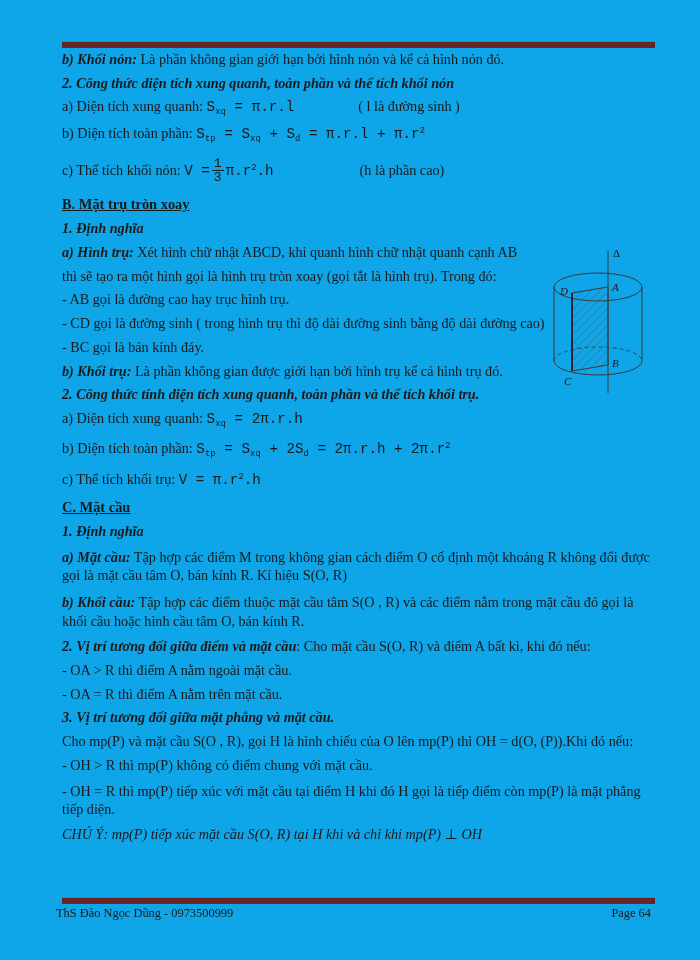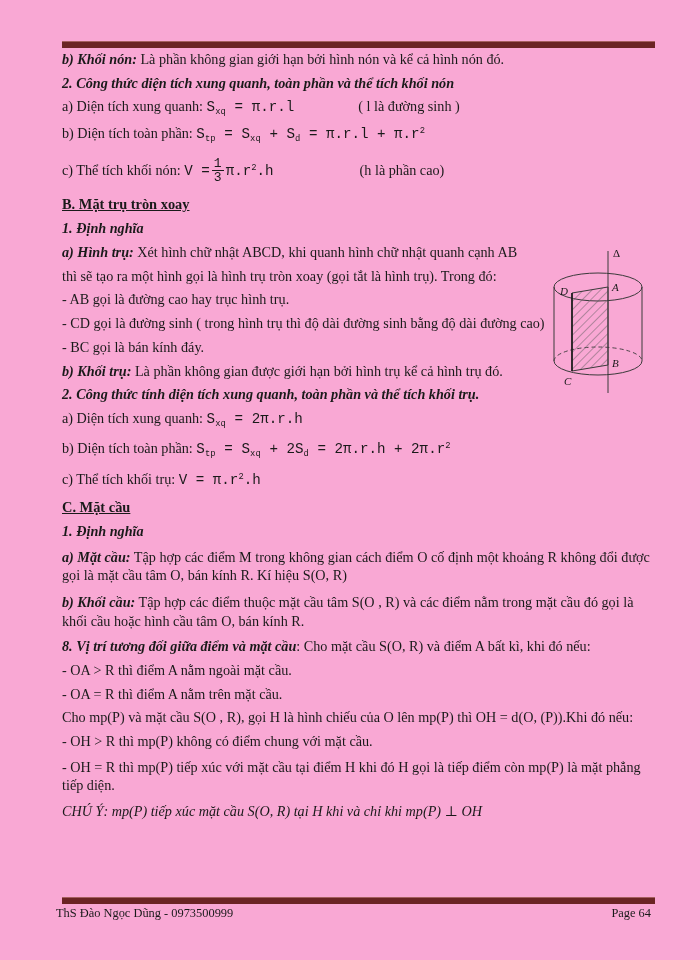--- a/index.html
+++ b/index.html
@@ -14,21 +14,21 @@
     font-family: "Liberation Serif", "DejaVu Serif", serif;
     color: #1a1a1a;
     overflow: hidden;
   }
 
   .page {
     position: absolute;
     left: 0; top: 0;
     width: 700px;
     height: 960px;
-    background: #f9a8d4;
+    background: #0ea5e9;
   }
 
   
   .rule {
     position: absolute;
     left: 62px;
     width: 593px;
     height: 7px;
     background: #6b2424;
     border-top: 1px solid #a55f5f;
@@ -232,32 +232,35 @@
 
     <p class="line wrap">
       <span class="bi">a) Mặt cầu:</span><span> Tập hợp các điểm M trong không gian cách điểm O cố định một khoảng R không đổi được gọi là mặt cầu tâm O, bán kính R. Kí hiệu S(O, R)</span>
     </p>
 
     <p class="line wrap">
       <span class="bi">b) Khối cầu:</span><span> Tập hợp các điểm thuộc mặt cầu tâm S(O , R) và các điểm nằm trong mặt cầu đó gọi là khối cầu hoặc hình cầu tâm O, bán kính R.</span>
     </p>
 
     <p class="line">
-      <span class="bi">8. Vị trí tương đối giữa điểm và mặt cầu</span><span>: Cho mặt cầu S(O, R) và điểm A bất kì, khi đó nếu:</span>
+      <span class="bi">2. Vị trí tương đối giữa điểm và mặt cầu</span><span>: Cho mặt cầu S(O, R) và điểm A bất kì, khi đó nếu:</span>
     </p>
 
     <p class="line">
       <span>- OA &gt; R thì điểm A nằm ngoài mặt cầu.</span>
     </p>
 
     <p class="line">
       <span>- OA = R thì điểm A nằm trên mặt cầu.</span>
     </p>
 
 
+    <p class="line">
+      <span class="bi">3. Vị trí tương đối giữa mặt phẳng và mặt cầu.</span>
+    </p>
 
     <p class="line">
       <span>Cho mp(P) và mặt cầu S(O , R), gọi H là hình chiếu của O lên mp(P) thì OH = d(O, (P)).Khi đó nếu:</span>
     </p>
 
     <p class="line">
       <span>- OH &gt; R thì mp(P) không có điểm chung với mặt cầu.</span>
     </p>
 
     <p class="line wrap">

